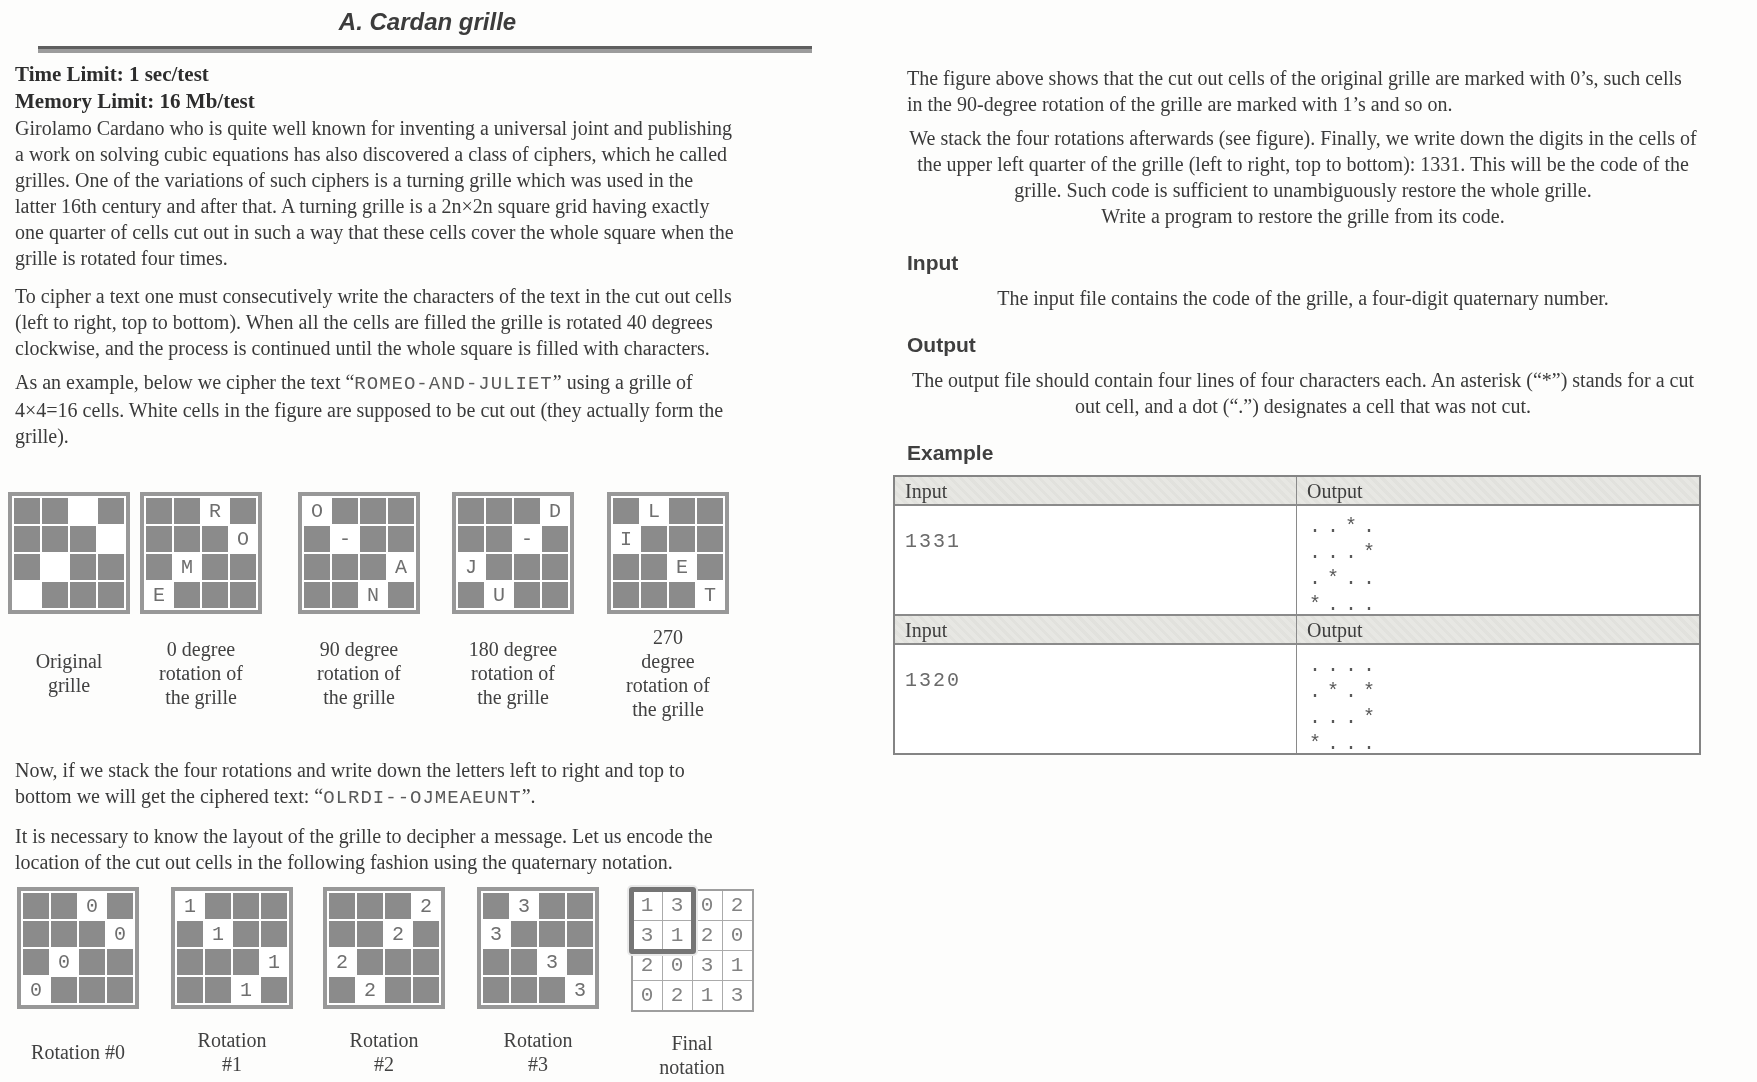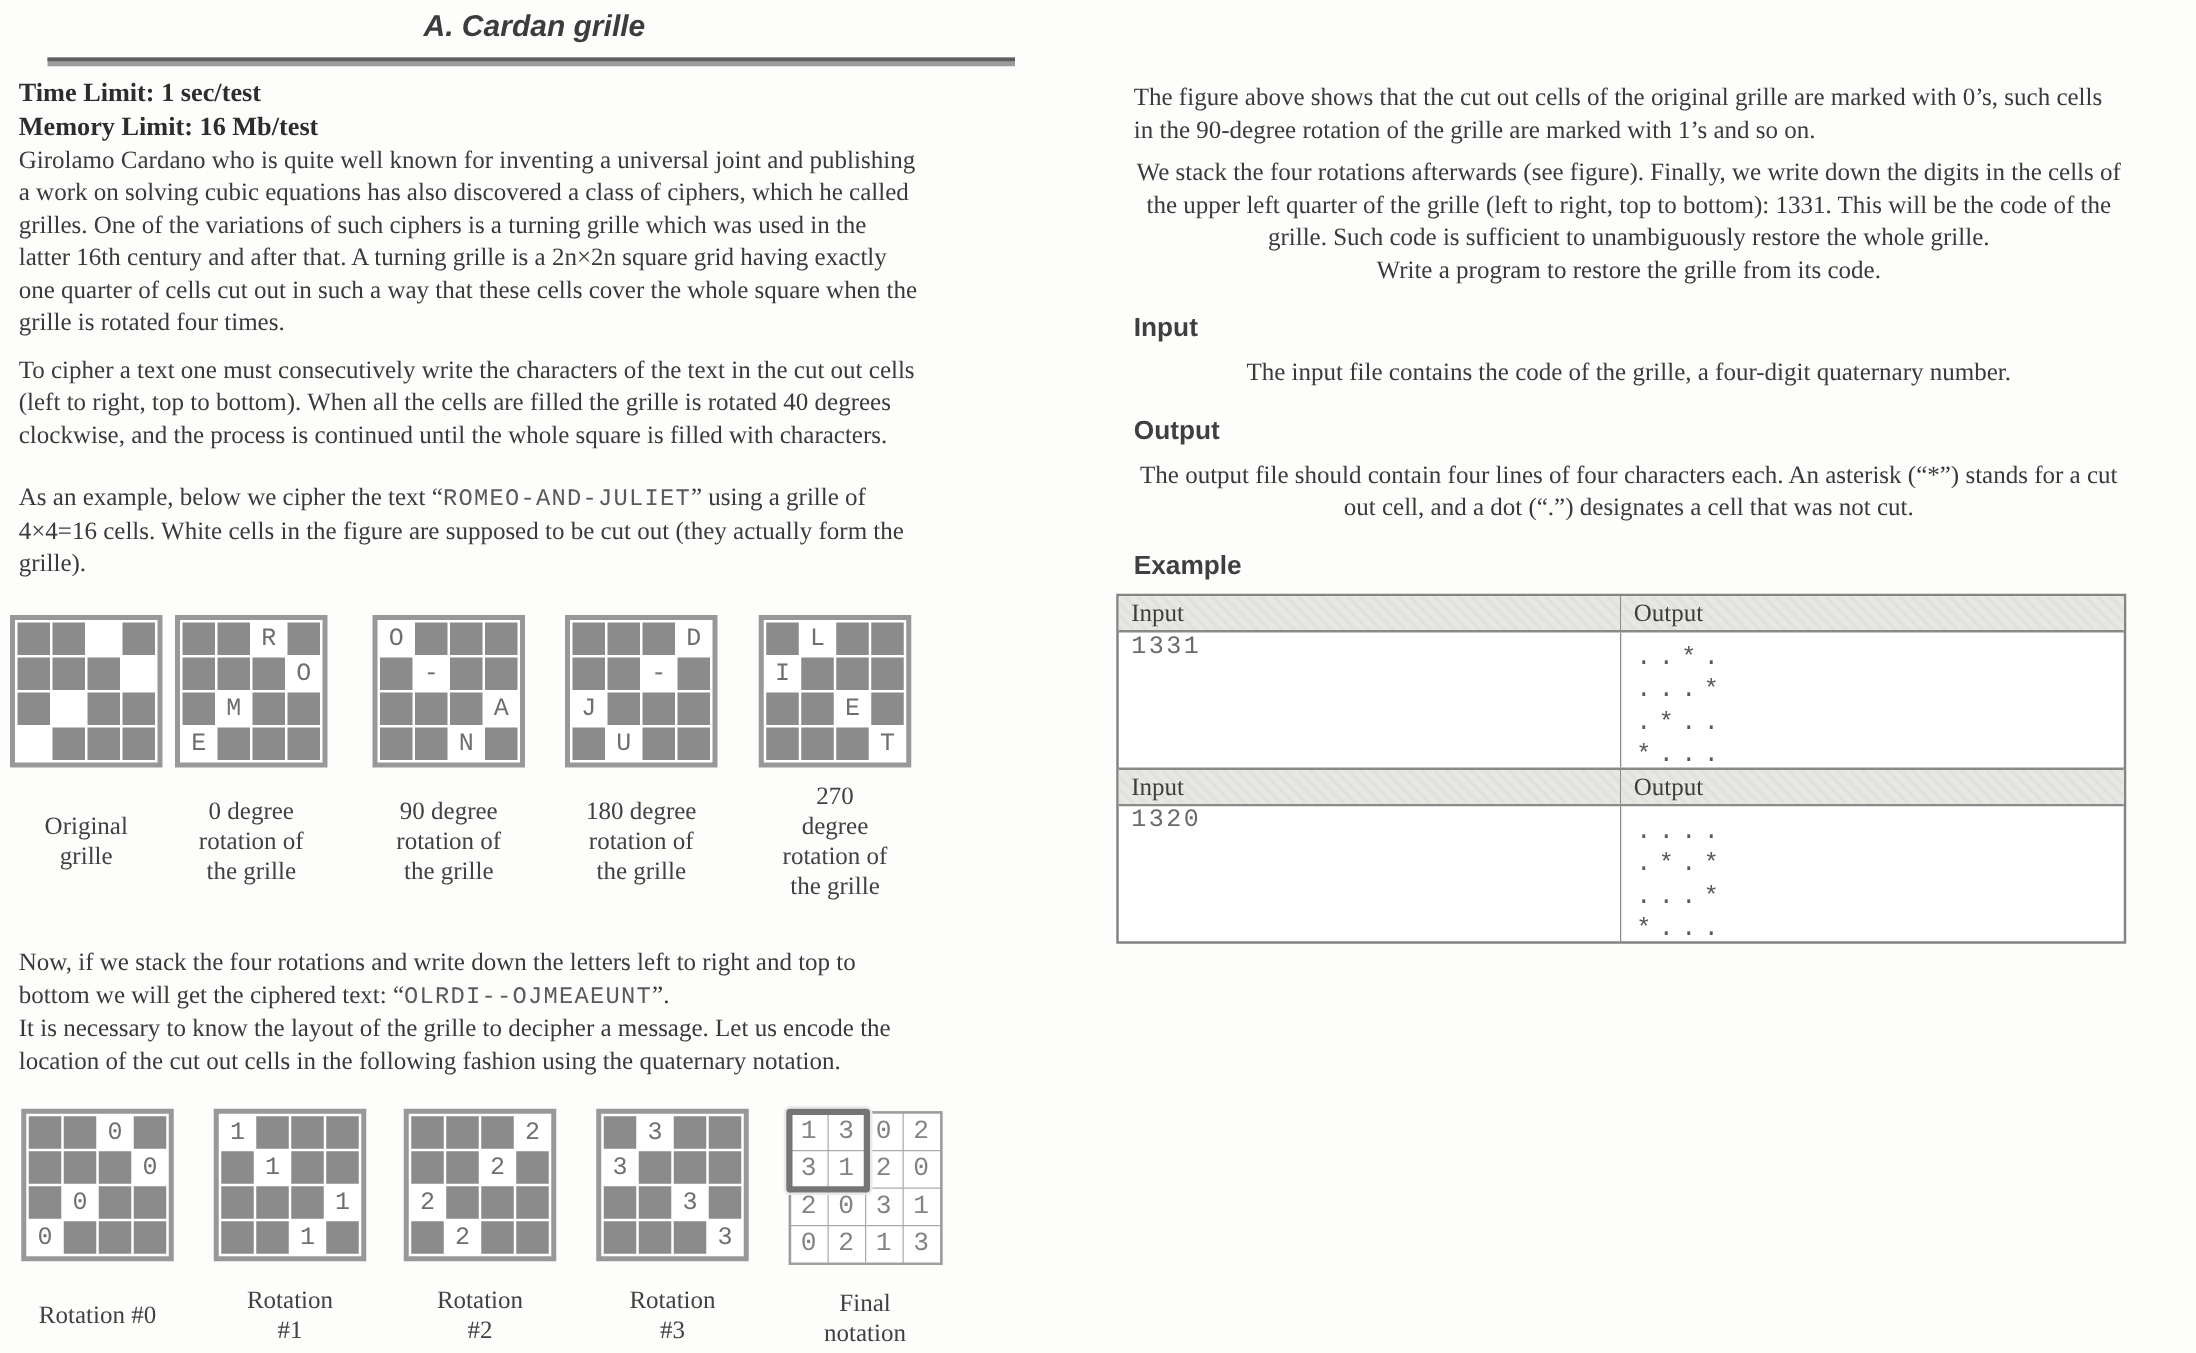--- a/index.html
+++ b/index.html
@@ -15,21 +15,21 @@
   }
   .rule{
     margin:10px 0 0 23px;width:774px;height:4px;background:#9c9c9c;
     border-top:3px solid #5f5f5f;
   }
   .limit-line{
     font-weight:bold;font-size:21px;line-height:27px;color:#2d2d2d;margin:0;
   }
   #limits{margin-top:8px;}
   .lp{width:720px;font-size:20px;line-height:26px;margin:0;}
-  .mt12{margin-top:12px;} .mt8{margin-top:24px;}
+  .mt12{margin-top:12px;} .mt8{margin-top:8px;}
   .mono{
     font-family:"Liberation Mono",monospace;font-size:19px;color:#5a5a5a;letter-spacing:1px;
   }
   #left-col2{position:absolute;left:15px;top:757px;width:745px;}
   
   .figure{position:absolute;width:122px;display:flex;flex-direction:column;align-items:center;}
   .ggrid{
     border:4px solid #989898;background:#fff;padding:2px;display:grid;
     grid-template-columns:repeat(4,26px);grid-template-rows:repeat(4,26px);gap:2px;
   }
@@ -68,21 +68,21 @@
   .ex-head{border-bottom:2px solid #8a8a8a;}
   .ex-head .ex-cell-l,.ex-head .ex-cell-r{
     background:#e7e7e3;
     background-image:repeating-linear-gradient(45deg,rgba(120,120,110,0.05) 0 3px,rgba(255,255,255,0) 3px 7px);
     font-size:20px;color:#3e3e3e;padding:2px 10px;height:27px;line-height:25px;
   }
   .ex-body{height:108px;border-bottom:2px solid #8a8a8a;}
   .ex-body.last{border-bottom:none;}
   .mono-in{
     font-family:"Liberation Mono",monospace;font-size:20px;color:#6a6a6a;
-    letter-spacing:2px;padding:0 10px;
+    letter-spacing:2px;padding:24px 10px;
   }
   .mono-out{
     font-family:"Liberation Mono",monospace;font-size:20px;color:#595959;
     letter-spacing:6px;line-height:26px;padding:8px 12px;
   }
 </style>
 </head>
 <body>
 
 <div id="left-col">
@@ -92,21 +92,21 @@
     <p class="limit-line">Time Limit: 1 sec/test</p>
     <p class="limit-line">Memory Limit: 16 Mb/test</p>
   </div>
   <p class="lp">Girolamo Cardano who is quite well known for inventing a universal joint and publishing a work on solving cubic equations has also discovered a class of ciphers, which he called grilles. One of the variations of such ciphers is a turning grille which was used in the latter 16th century and after that. A turning grille is a 2n×2n square grid having exactly one quarter of cells cut out in such a way that these cells cover the whole square when the grille is rotated four times.</p>
   <p class="lp mt12">To cipher a text one must consecutively write the characters of the text in the cut out cells (left to right, top to bottom). When all the cells are filled the grille is rotated 40 degrees clockwise, and the process is continued until the whole square is filled with characters.</p>
   <p class="lp mt8"><span>As an example, below we cipher the text “</span><span class="mono">ROMEO-AND-JULIET</span><span>” using a grille of 4×4=16 cells. White cells in the figure are supposed to be cut out (they actually form the grille).</span></p>
 </div>
 
 <div id="left-col2">
   <p class="lp"><span>Now, if we stack the four rotations and write down the letters left to right and top to bottom we will get the ciphered text: “</span><span class="mono">OLRDI--OJMEAEUNT</span><span>”.</span></p>
-  <p class="lp" style="margin-top:0">It is necessary to know the layout of the grille to decipher a message. Let us encode the location of the cut out cells in the following fashion using the quaternary notation.</p>
+  <p class="lp" style="margin-top:12px">It is necessary to know the layout of the grille to decipher a message. Let us encode the location of the cut out cells in the following fashion using the quaternary notation.</p>
 </div>
 
 <div id="figure-layer">
     <div class="figure" style="left: 8px; top: 492px;">
       <div class="ggrid">
         <div class="gcell gray"></div>
         <div class="gcell gray"></div>
         <div class="gcell white"></div>
         <div class="gcell gray"></div>
         <div class="gcell gray"></div>

